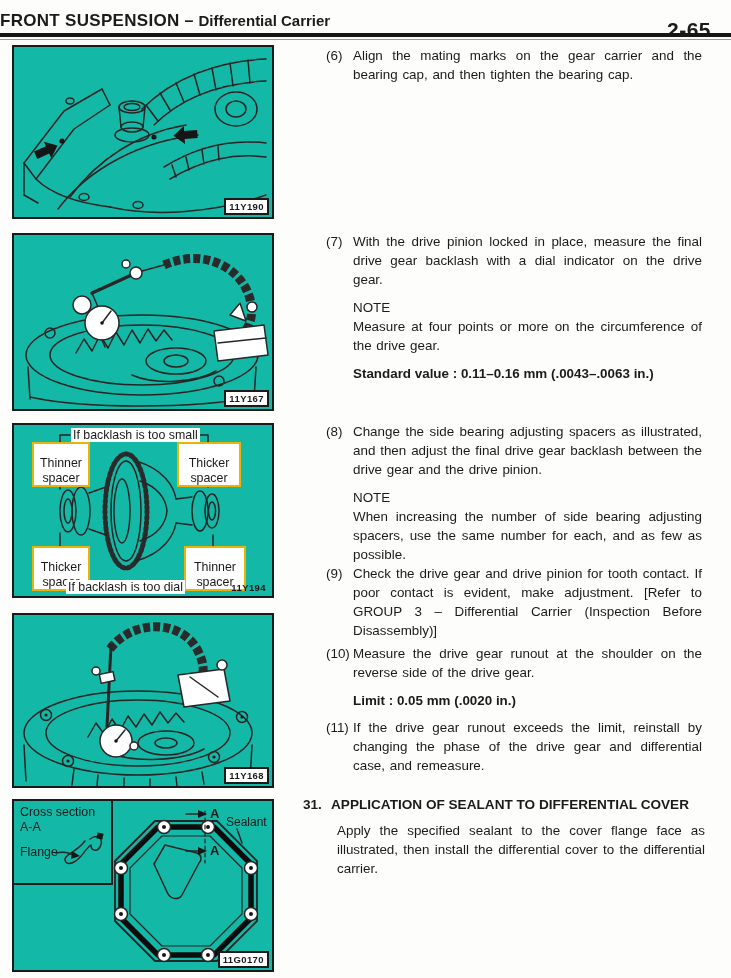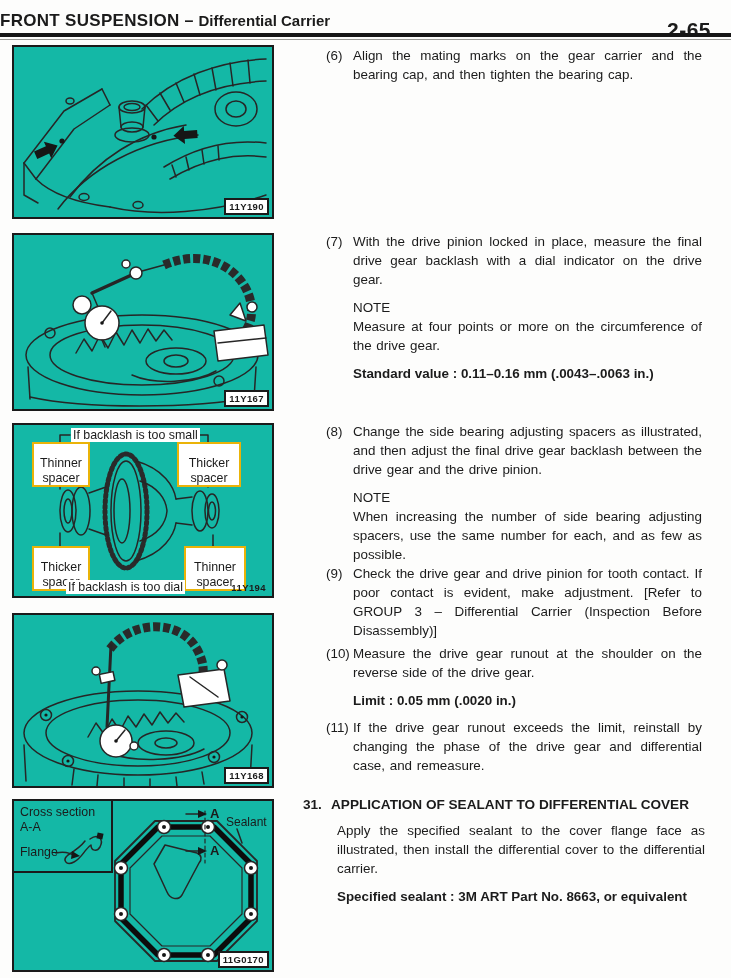--- a/index.html
+++ b/index.html
@@ -26,21 +26,21 @@
   .bead{fill:none;stroke:#0c0c0c;stroke-width:5.5;stroke-linejoin:round;}
   .dash{stroke:#262626;stroke-width:1.2;stroke-dasharray:4 3;fill:none;}
   .fig-id{position:absolute;right:3px;bottom:2px;border:2px solid #1a1a1a;padding:0 3px;
           font-weight:700;font-size:9.5px;letter-spacing:.4px;background:#fff;line-height:13px;}
   .fig-id.plain{border:none;background:transparent;}
   
   .sp-box{position:absolute;border:2px solid #eab308;width:54px;height:29px;background:#fff;
           font-size:12.4px;line-height:15px;text-align:center;padding-top:12px;box-sizing:content-box;}
   .bk-note{position:absolute;font-size:12.4px;background:#fff;white-space:nowrap;padding:0 2px;}
   
-  .inset{position:absolute;left:0;top:0;width:99px;height:72px;border-right:2px solid #1a1a1a;
+  .inset{position:absolute;left:0;top:0;width:99px;height:84px;border-right:2px solid #1a1a1a;
          border-bottom:2px solid #1a1a1a;box-sizing:border-box;}
   .inset-line{font-size:12.4px;line-height:15px;margin-left:6px;}
   .inset-line.first{margin-top:4px;}
   .flange-label{position:absolute;left:6px;top:44px;font-size:12.4px;}
   .amark{position:absolute;font-size:13px;font-weight:700;}
   .flabel{position:absolute;font-size:12px;}
   
   .col-right{position:absolute;left:326px;top:0;width:376px;}
   .step{position:absolute;width:100%;padding-left:27px;box-sizing:border-box;
         font-size:13.4px;line-height:19px;}
@@ -321,14 +321,13 @@
     <div class="step-text">If the drive gear runout exceeds the limit, reinstall by changing the phase of the drive gear and differential case, and remeasure.</div>
   </div>
 
 </div>
 
 <div class="sec31">
   <div class="sec-heading">
     <span class="sec-num">31.</span><span>APPLICATION OF SEALANT TO DIFFERENTIAL COVER</span>
   </div>
   <div class="sec-body">Apply the specified sealant to the cover flange face as illustrated, then install the differential cover to the differential carrier.</div>
-  <div class="sec-spec">Specified sealant : 3M ART Part No. 8663, or equivalent</div>
 </div>
 
 </body></html>

